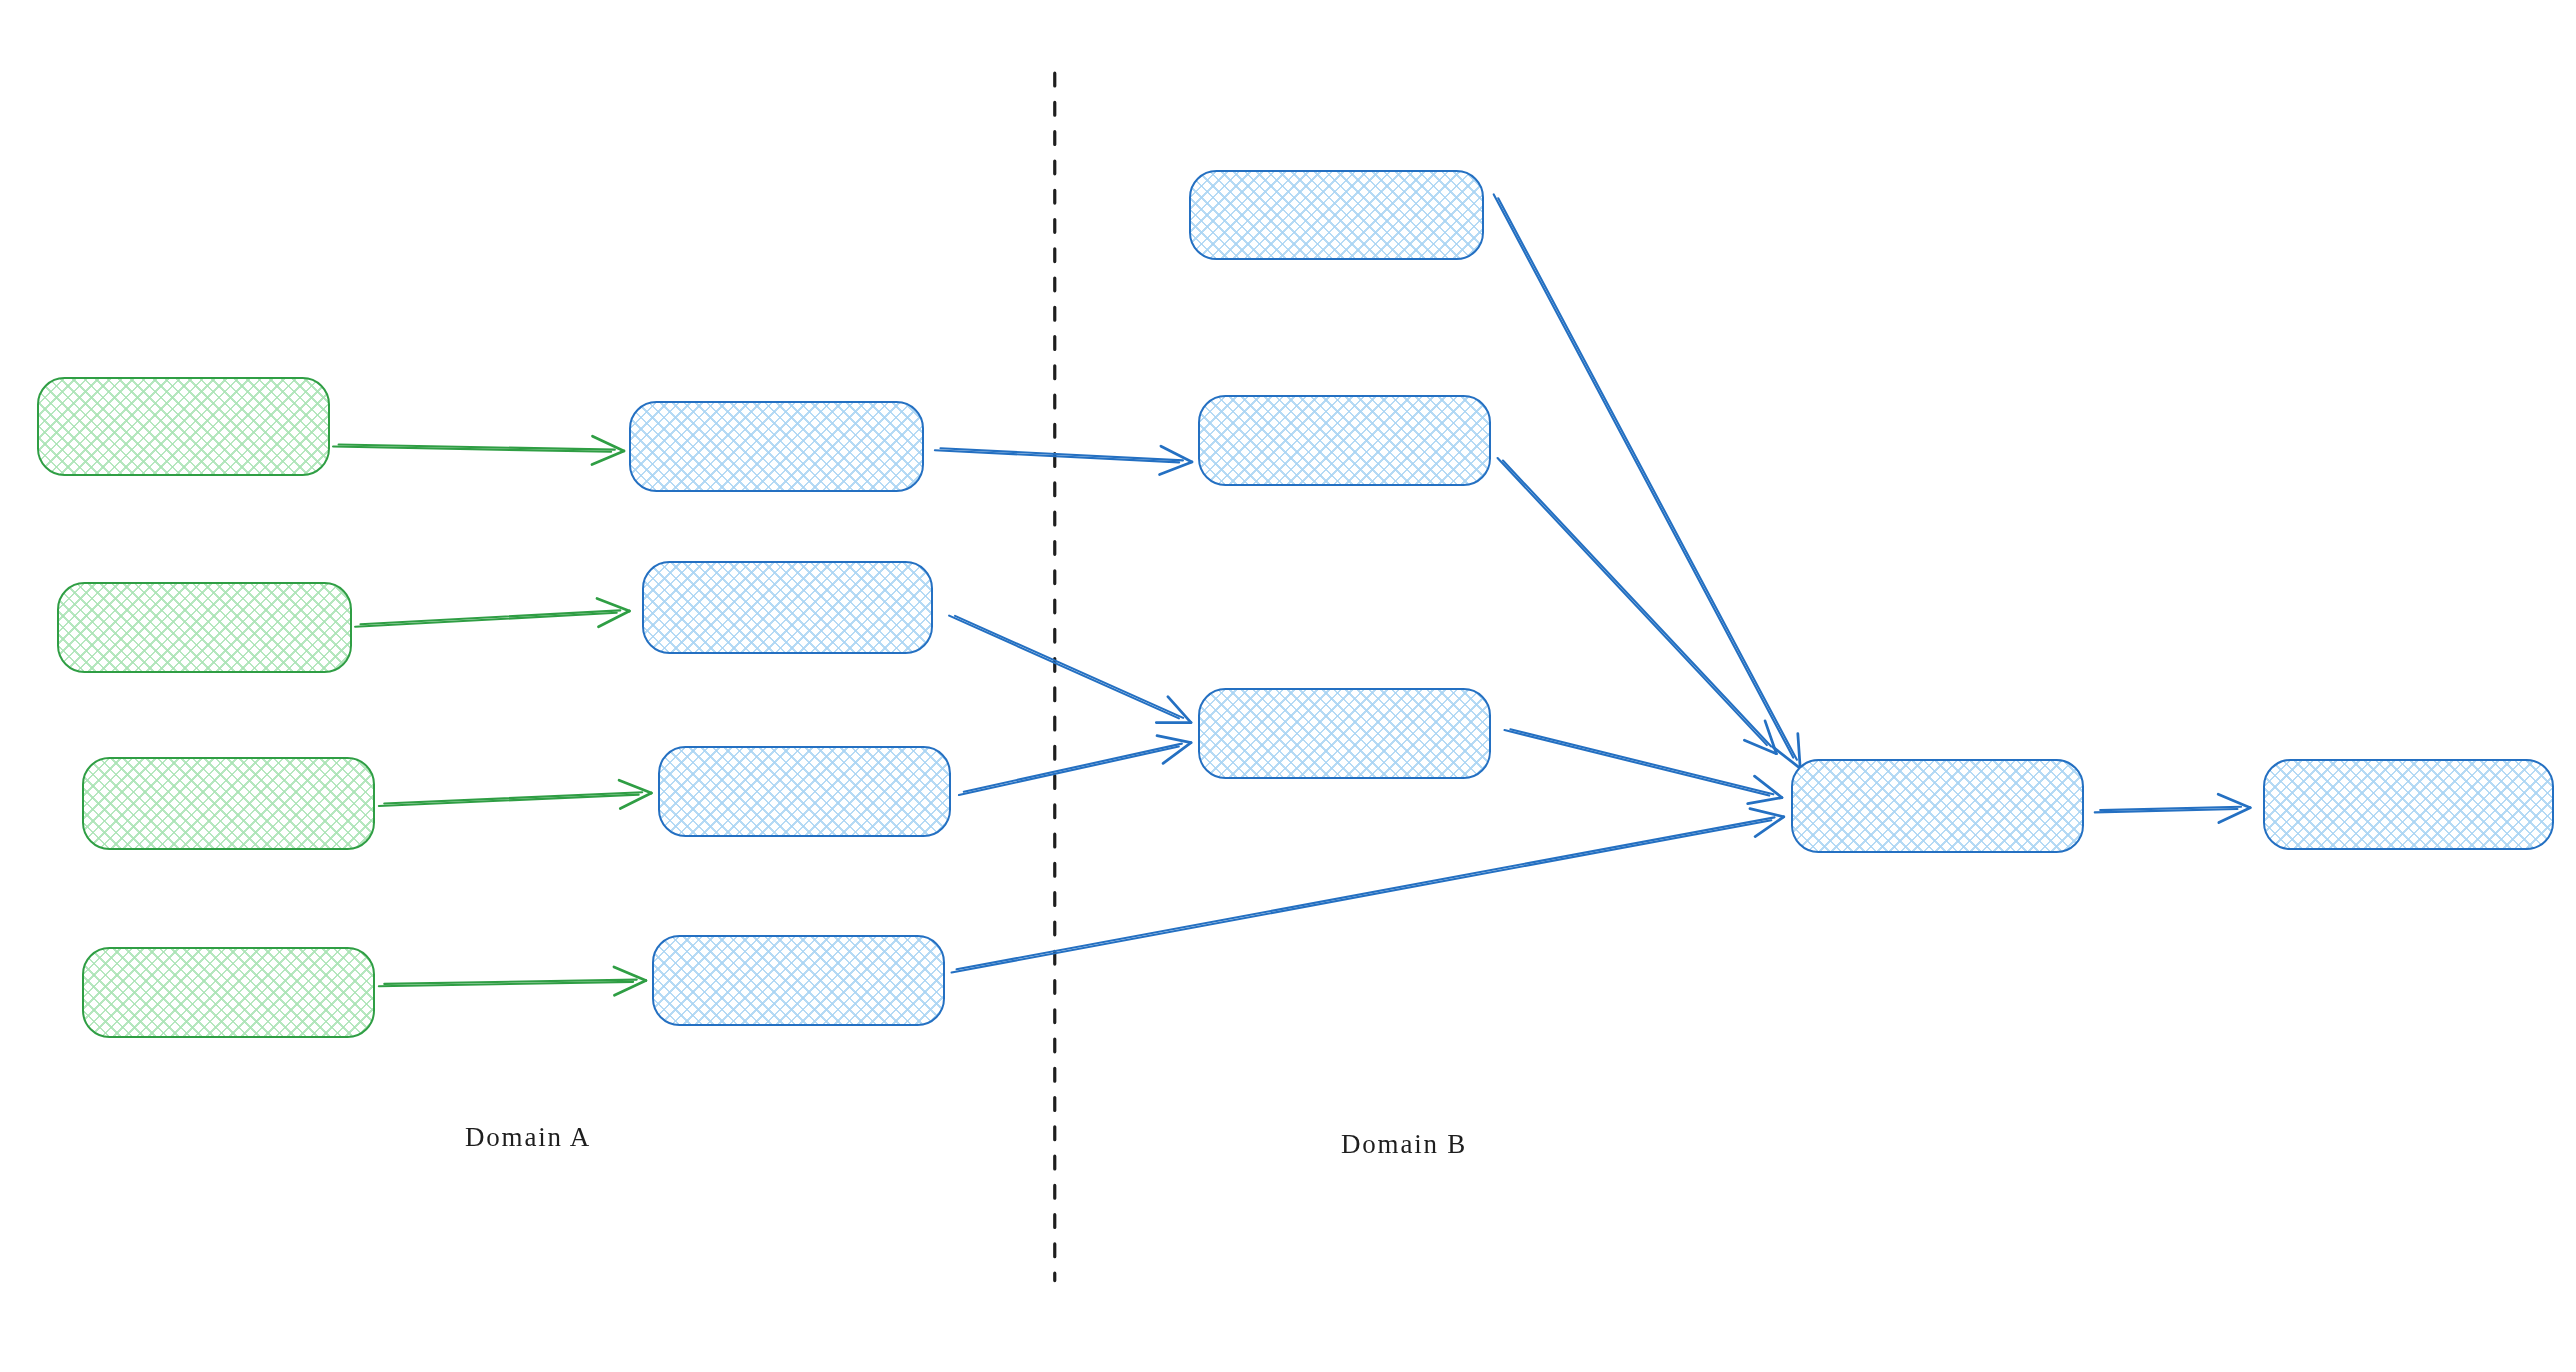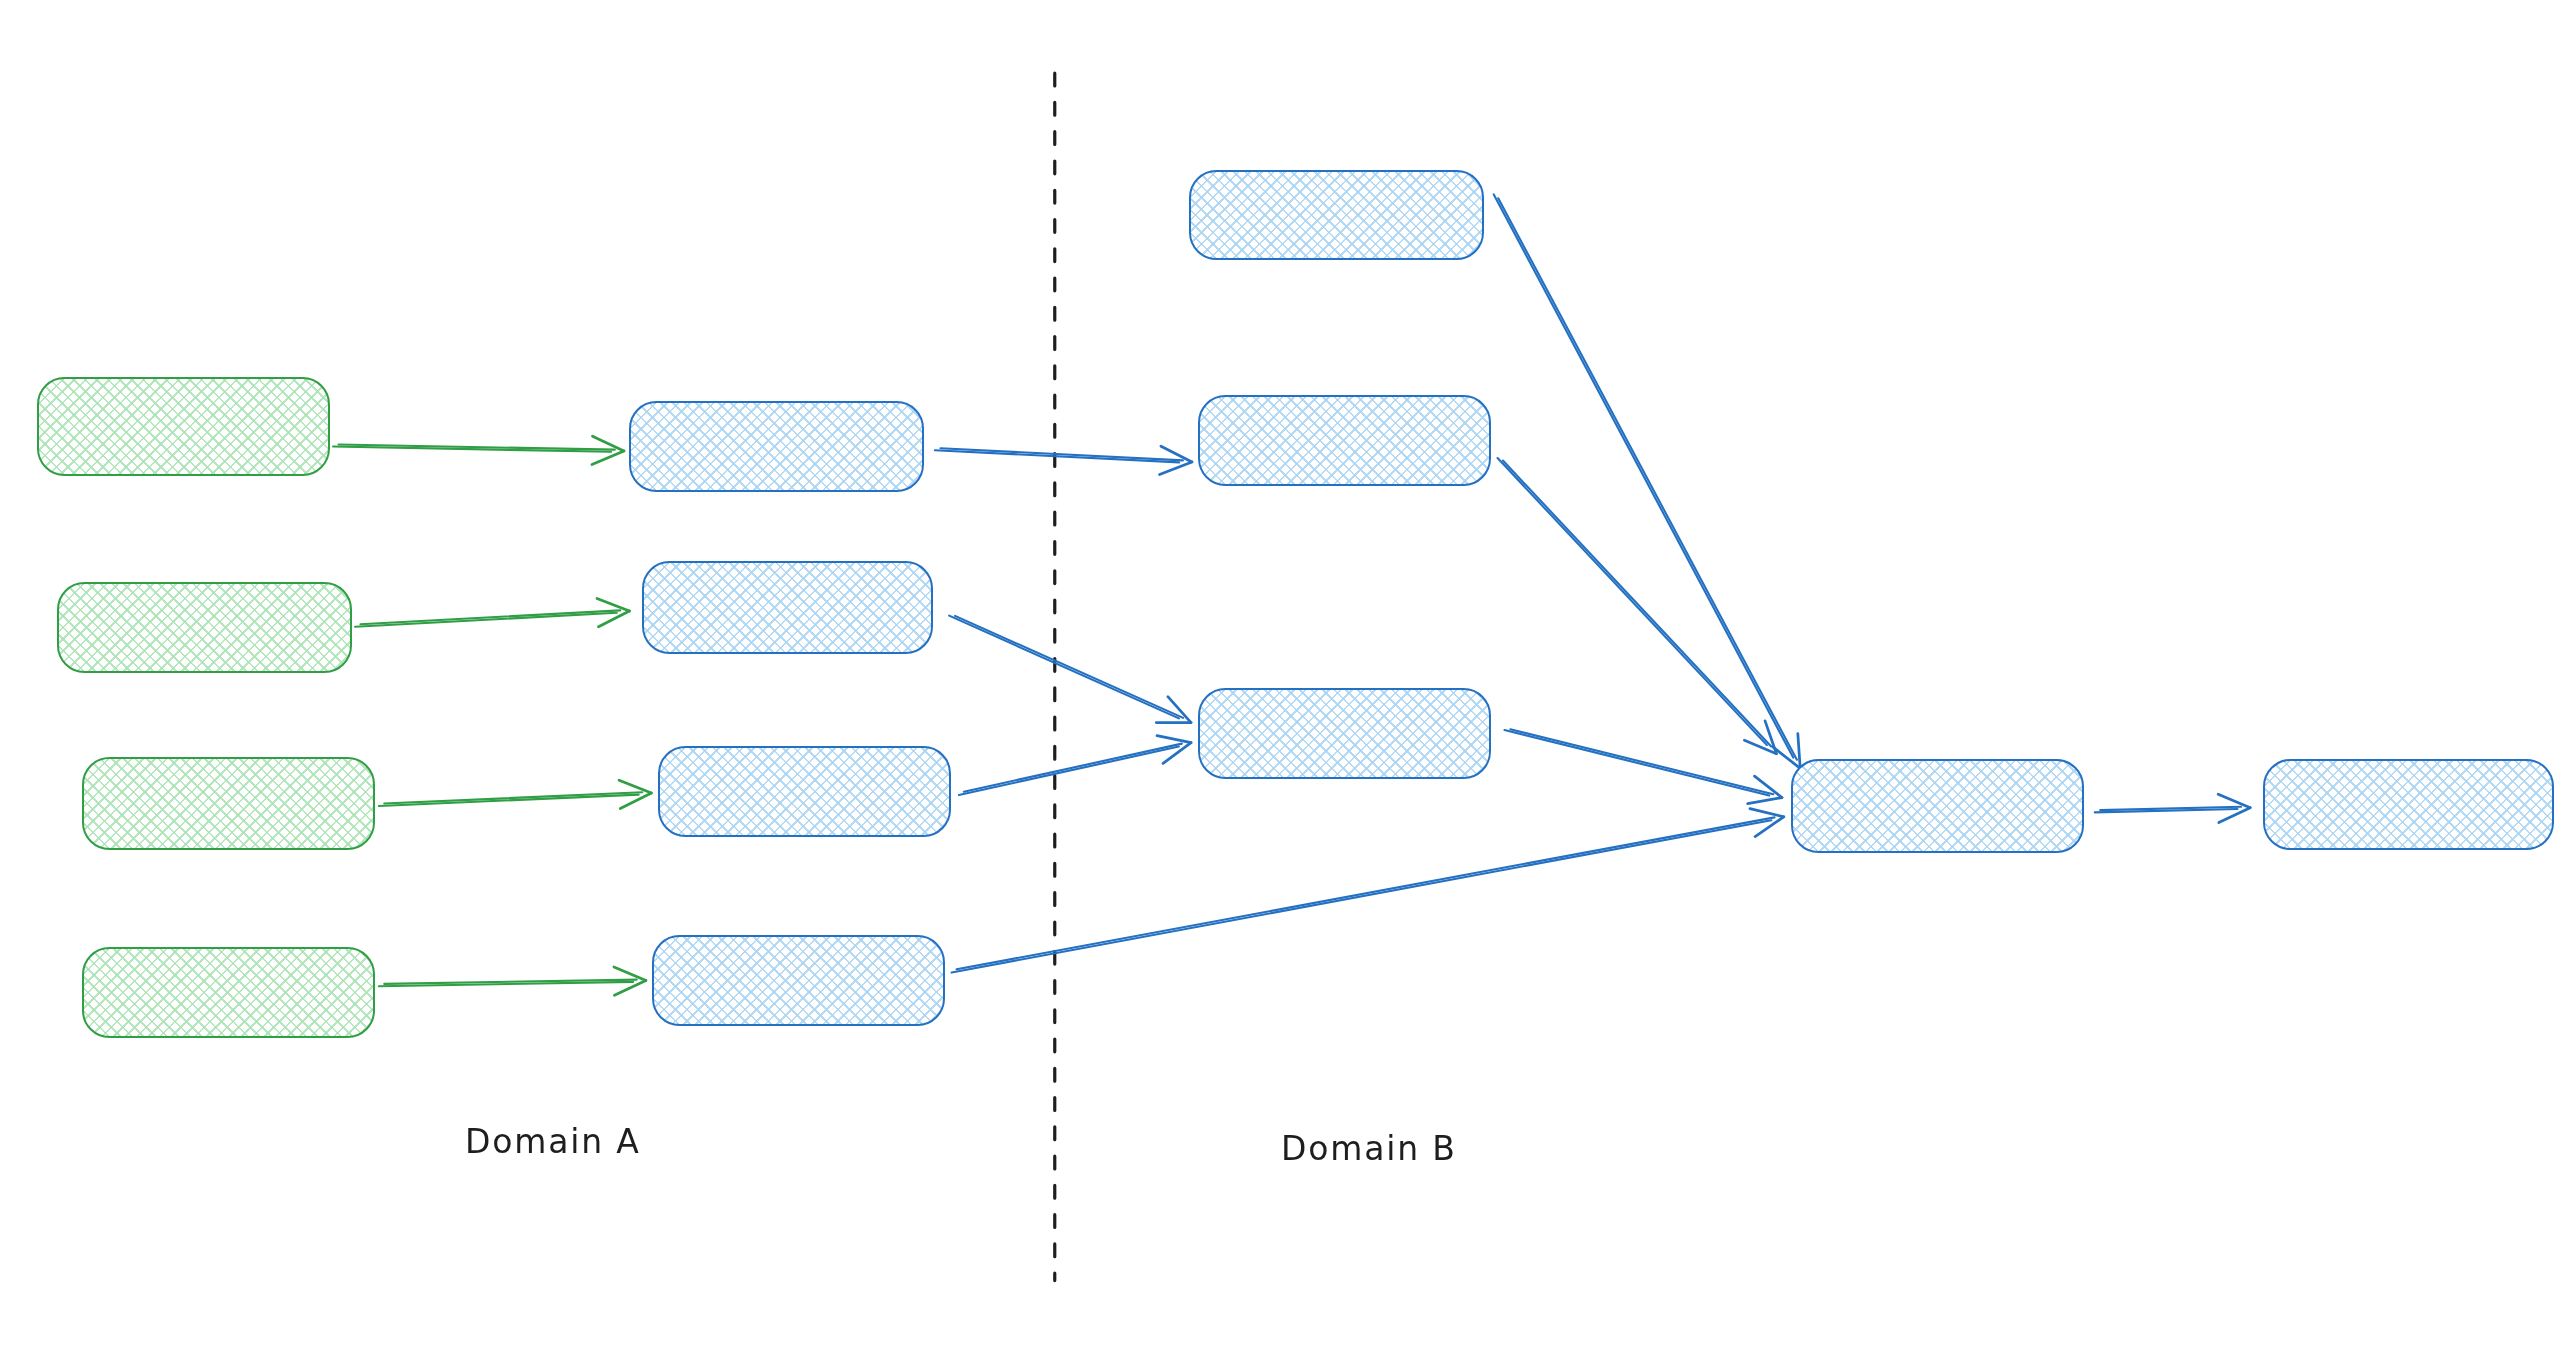--- a/index.html
+++ b/index.html
@@ -33,28 +33,29 @@
       repeating-linear-gradient(135deg, var(--green-hatch, rgba(169,227,180,.85)) 0 1.8px, transparent 1.8px 8.2px);
   }
   .node.blue {
     border: 2.7px solid var(--blue-stroke, #2470c2);
     background-image:
       repeating-linear-gradient(45deg,  var(--blue-hatch, rgba(169,212,243,.85)) 0 1.8px, transparent 1.8px 8.2px),
       repeating-linear-gradient(135deg, var(--blue-hatch, rgba(169,212,243,.85)) 0 1.8px, transparent 1.8px 8.2px);
   }
   .domain-label {
     position: absolute;
-    font-size: 33px;
+    font-size: 27px;
     letter-spacing: 1.8px;
     color: var(--text-color, #1e1e1e);
     white-space: nowrap;
     user-select: none;
+    font-family: Liberation Serif, serif;
   }
   .label-a { left: 465px;  top: 1122px; }
-  .label-b { left: 1281px; top: 1129px; }
+  .label-b { left: 1341px; top: 1129px; }
 </style>
 </head>
 <body>
 
 <div class="canvas">
   <svg id="edges-svg" xmlns="http://www.w3.org/2000/svg" viewBox="0 0 2816 1500">
       <line x1="1153" y1="80" x2="1153" y2="1400" stroke="#1e1e1e" stroke-width="3.5" stroke-linecap="round" stroke-dasharray="14 18"></line>
       <g>
         <line x1="363.97736251966285" y1="488.19978645786824" x2="667.9798538445335" y2="493.93568252060163" stroke="#2f9e44" stroke-width="2.3" stroke-linecap="round"></line>
         <line x1="370.0215697696783" y1="485.91340094381746" x2="672.024416998102" y2="491.6115678726556" stroke="#2f9e44" stroke-width="2.3" stroke-linecap="round"></line>

